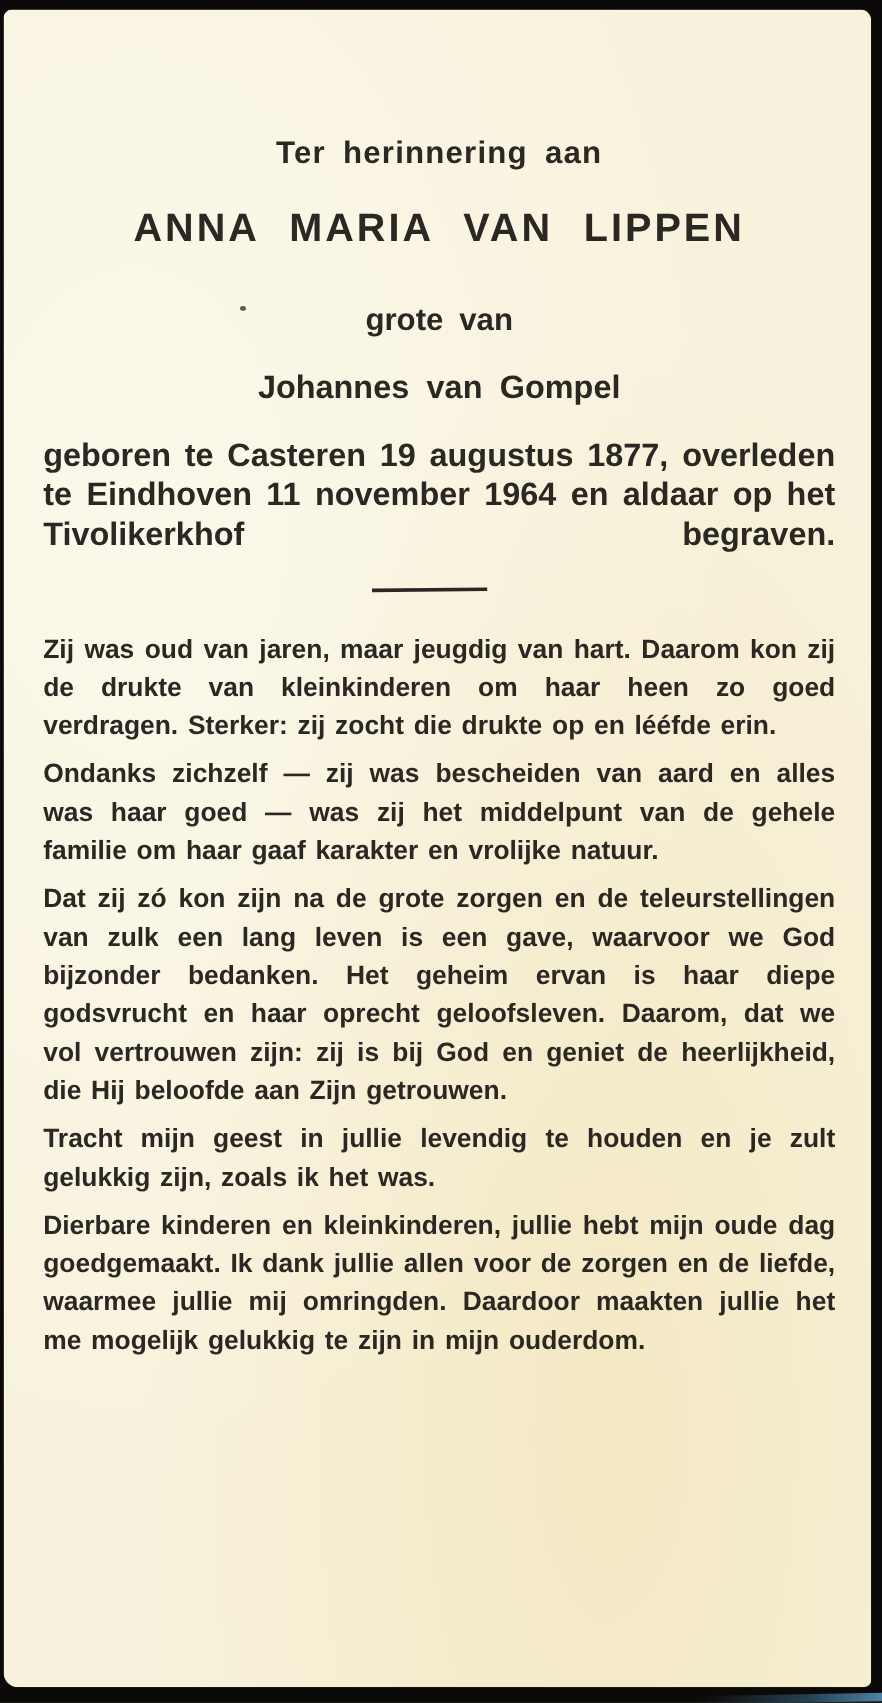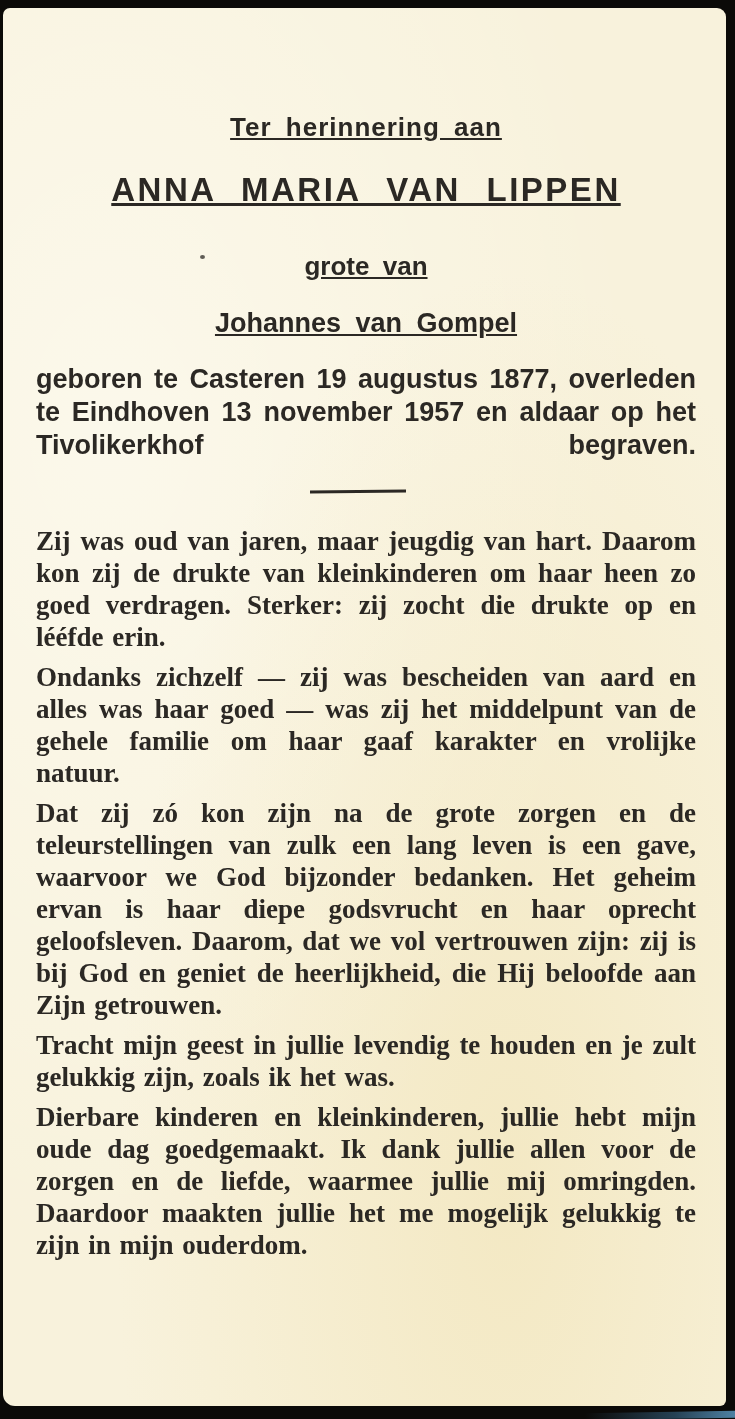--- a/index.html
+++ b/index.html
@@ -33,21 +33,21 @@
     top: 8px; left: 3px; right: 9px; bottom: 13px;
     background:
       radial-gradient(ellipse at 70% 85%, rgba(235,215,150,.35), rgba(235,215,150,0) 55%),
       radial-gradient(ellipse at 15% 30%, rgba(255,255,250,.5), rgba(255,255,250,0) 60%),
       var(--paper);
     border-radius: 7px 9px 6px 12px;
     color: var(--ink);
     padding: 104px 30px 0 33px;
   }
 
-  .centered { text-align: center; text-decoration: underline; }
+  .centered { text-align: center; }
 
   .intro {
     font-size: 26px;
     font-weight: bold;
     letter-spacing: 1px;
     word-spacing: 6px;
   }
   .deceased-name {
     margin-top: 28px;
     font-size: 33px;
@@ -81,27 +81,26 @@
   .divider {
     width: 96px;
     height: 3px;
     background: var(--ink);
     margin: 28px auto 0 auto;
     transform: translateX(-8px) rotate(-0.6deg);
   }
 
   .memorial-text { margin-top: 32px; }
   .memorial-text p {
-    font-size: 27px;
+    font-size: 22px;
     font-weight: bold;
     line-height: 32px;
     text-align: justify;
     word-spacing: 2px;
     margin-bottom: 8px;
-    font-family: Liberation Serif, serif;
   }
 
   .scan-speck {
     position: absolute;
     left: 197px; top: 247px;
     width: 5px; height: 4px;
     border-radius: 50%;
     background: rgba(43,40,36,.75);
   }
 </style>
@@ -113,21 +112,21 @@
 <div class="paper">
 
   <div class="intro centered">Ter herinnering aan</div>
 
   <div class="deceased-name centered">ANNA MARIA VAN LIPPEN</div>
 
   <div class="relation centered">grote van</div>
 
   <div class="spouse centered">Johannes van Gompel</div>
 
-  <div class="vitals">geboren te Casteren 19 augustus 1877, overleden te Eindhoven 13 november 1957 en aldaar op het Tivolikerkhof begraven.</div>
+  <div class="vitals">geboren te Casteren 19 augustus 1877, overleden te Eindhoven 11 november 1964 en aldaar op het Tivolikerkhof begraven.</div>
 
   <div class="divider"></div>
 
   <div class="memorial-text">
     <p>Zij was oud van jaren, maar jeugdig van hart. Daarom kon zij de drukte van kleinkinderen om haar heen zo goed verdragen. Sterker: zij zocht die drukte op en lééfde erin.</p>
     <p>Ondanks zichzelf — zij was bescheiden van aard en alles was haar goed — was zij het middelpunt van de gehele familie om haar gaaf karakter en vrolijke natuur.</p>
     <p>Dat zij zó kon zijn na de grote zorgen en de teleurstellingen van zulk een lang leven is een gave, waarvoor we God bijzonder bedanken. Het geheim ervan is haar diepe godsvrucht en haar oprecht geloofsleven. Daarom, dat we vol vertrouwen zijn: zij is bij God en geniet de heerlijkheid, die Hij beloofde aan Zijn getrouwen.</p>
     <p>Tracht mijn geest in jullie levendig te houden en je zult gelukkig zijn, zoals ik het was.</p>
     <p>Dierbare kinderen en kleinkinderen, jullie hebt mijn oude dag goedgemaakt. Ik dank jullie allen voor de zorgen en de liefde, waarmee jullie mij omringden. Daardoor maakten jullie het me mogelijk gelukkig te zijn in mijn ouderdom.</p>
   </div>

